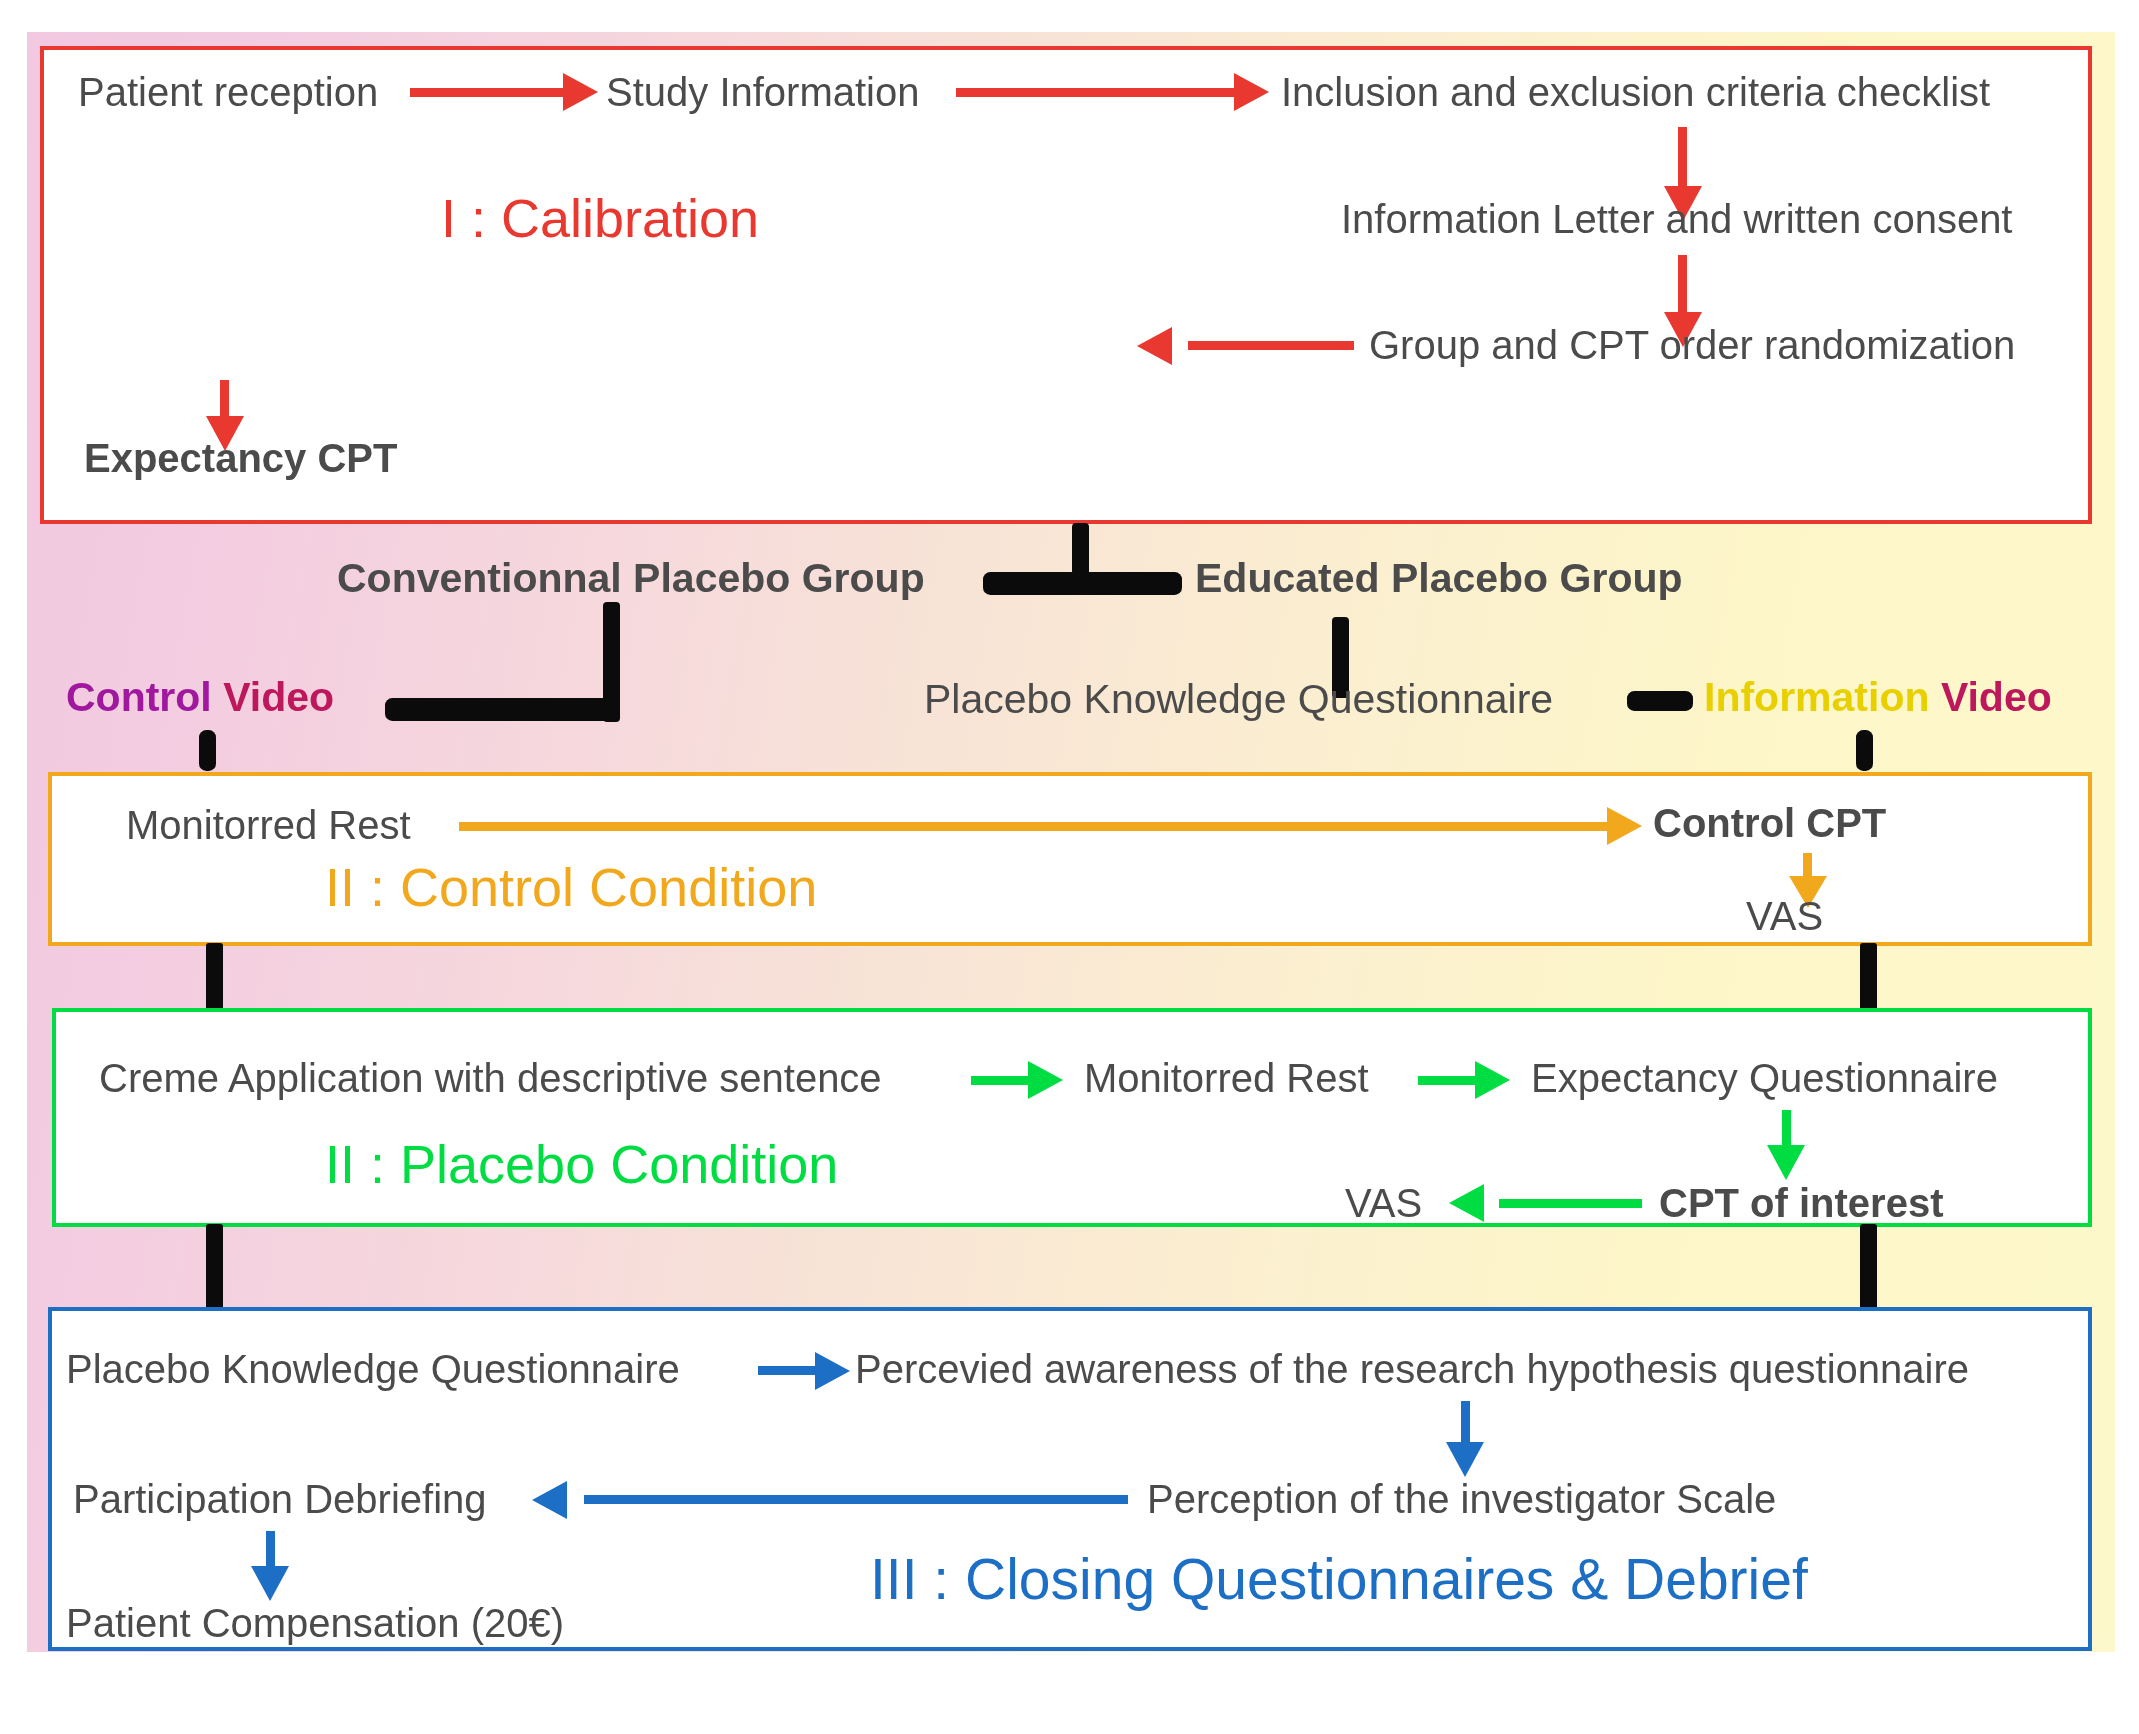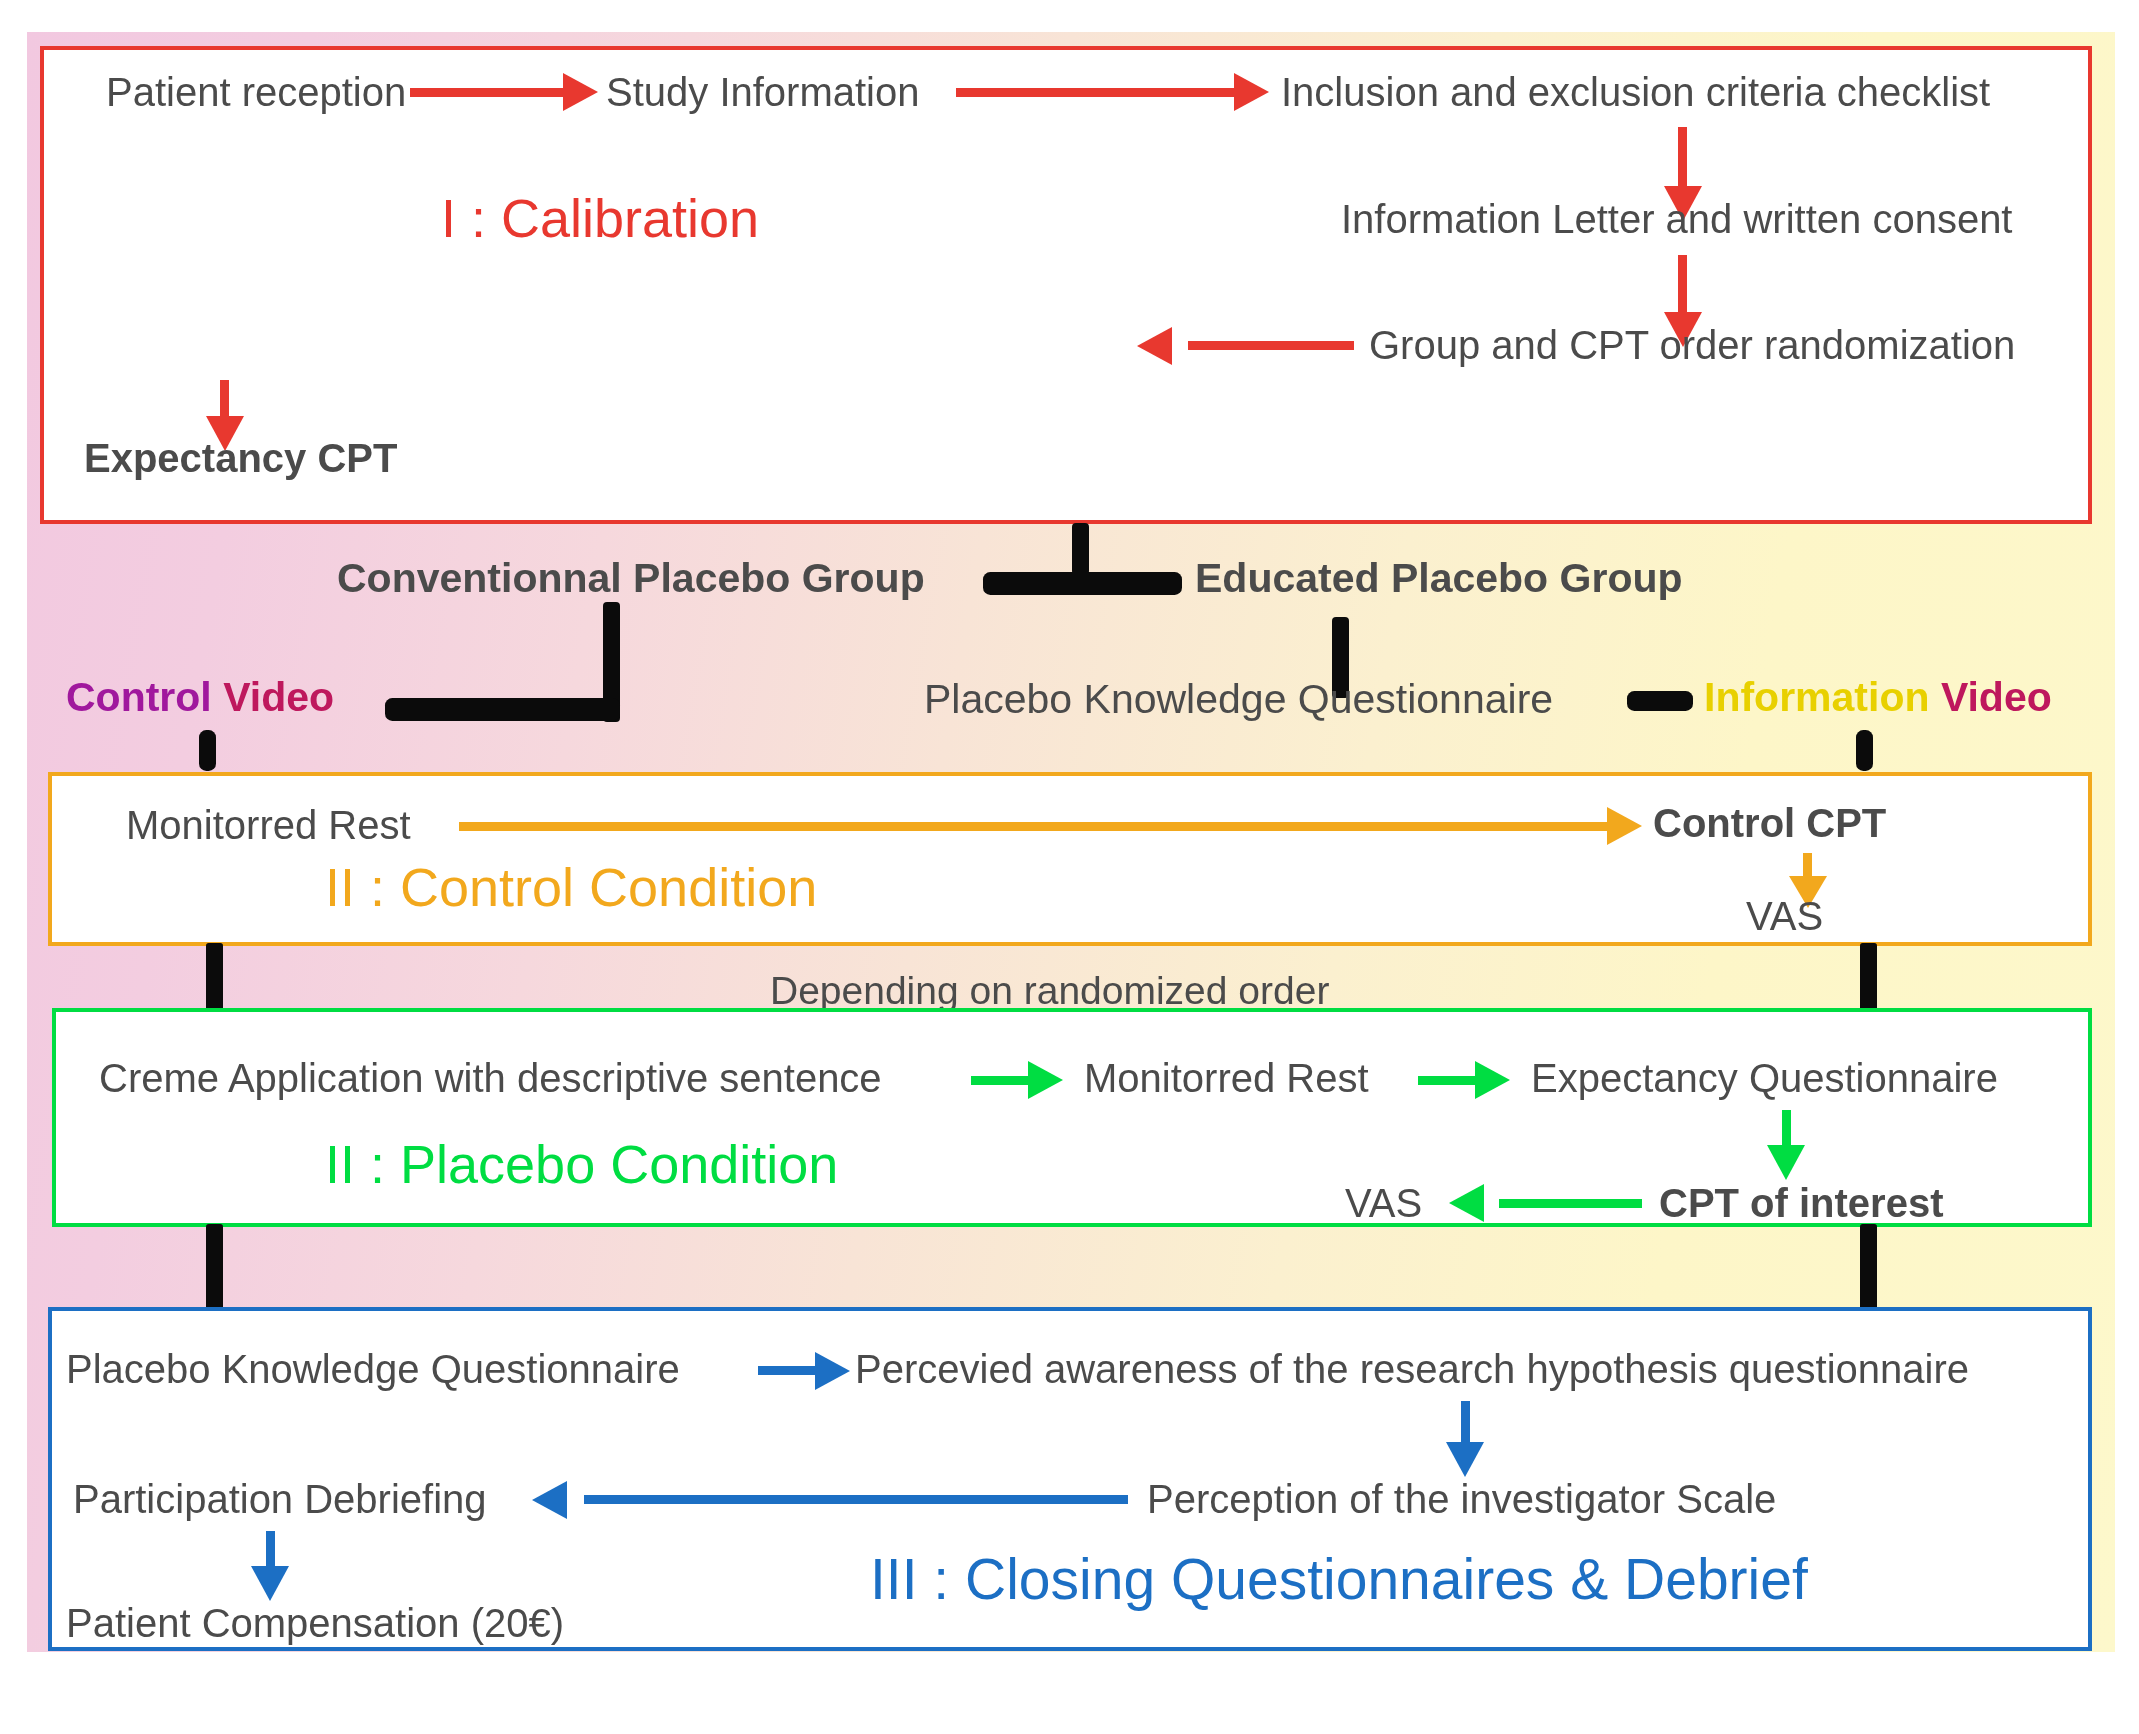--- a/index.html
+++ b/index.html
@@ -60,21 +60,21 @@
 </style>
 </head>
 <body>
 
 <div id="stage">
 
   <div id="backdrop"></div>
 
   <div class="box" id="box-calibration"></div>
 
-  <div class="node" style="left:78px;top:72px;font-size:40px;margin-left:28px;">Patient reception</div>
+  <div class="node" style="left:78px;top:72px;font-size:40px;">Patient reception</div>
 
   <div class="arrow">
     <div class="shaft h-shaft" style="left:410px;top:88px;width:166px;background:#e8382f;"></div>
     <div class="head" style="left:563px;top:73px;border-top:19px solid transparent;border-bottom:19px solid transparent;border-left:35px solid #e8382f;"></div>
   </div>
 
   <div class="node" style="left:606px;top:72px;font-size:40px;">Study Information</div>
 
   <div class="arrow">
     <div class="shaft h-shaft" style="left:956px;top:88px;width:292px;background:#e8382f;"></div>
@@ -157,21 +157,20 @@
     <div class="head" style="left:1789px;top:876px;border-left:19px solid transparent;border-right:19px solid transparent;border-top:32px solid #f2a81d;"></div>
   </div>
 
   <div class="node" style="left:1746px;top:896px;font-size:40px;">VAS</div>
 
   <div class="sectitle c-orange" style="left:325px;top:860px;font-size:54px;">II : Control Condition</div>
 
   <div class="blk" style="left:206px;top:943px;width:17.3px;height:70px;border-radius:2.7px;"></div>
   <div class="blk" style="left:1860px;top:943px;width:17.3px;height:70px;border-radius:2.7px;"></div>
 
-  <div class="node" style="left:770px;top:971px;font-size:39px;">Depending on randomized order</div>
 
   <div class="box" id="box-placebo"></div>
 
   <div class="node" style="left:99px;top:1058px;font-size:40px;">Creme Application with descriptive sentence</div>
 
   <div class="arrow">
     <div class="shaft h-shaft" style="left:971px;top:1076px;width:70px;background:#00dd42;"></div>
     <div class="head" style="left:1028px;top:1061px;border-top:19px solid transparent;border-bottom:19px solid transparent;border-left:35px solid #00dd42;"></div>
   </div>
 

